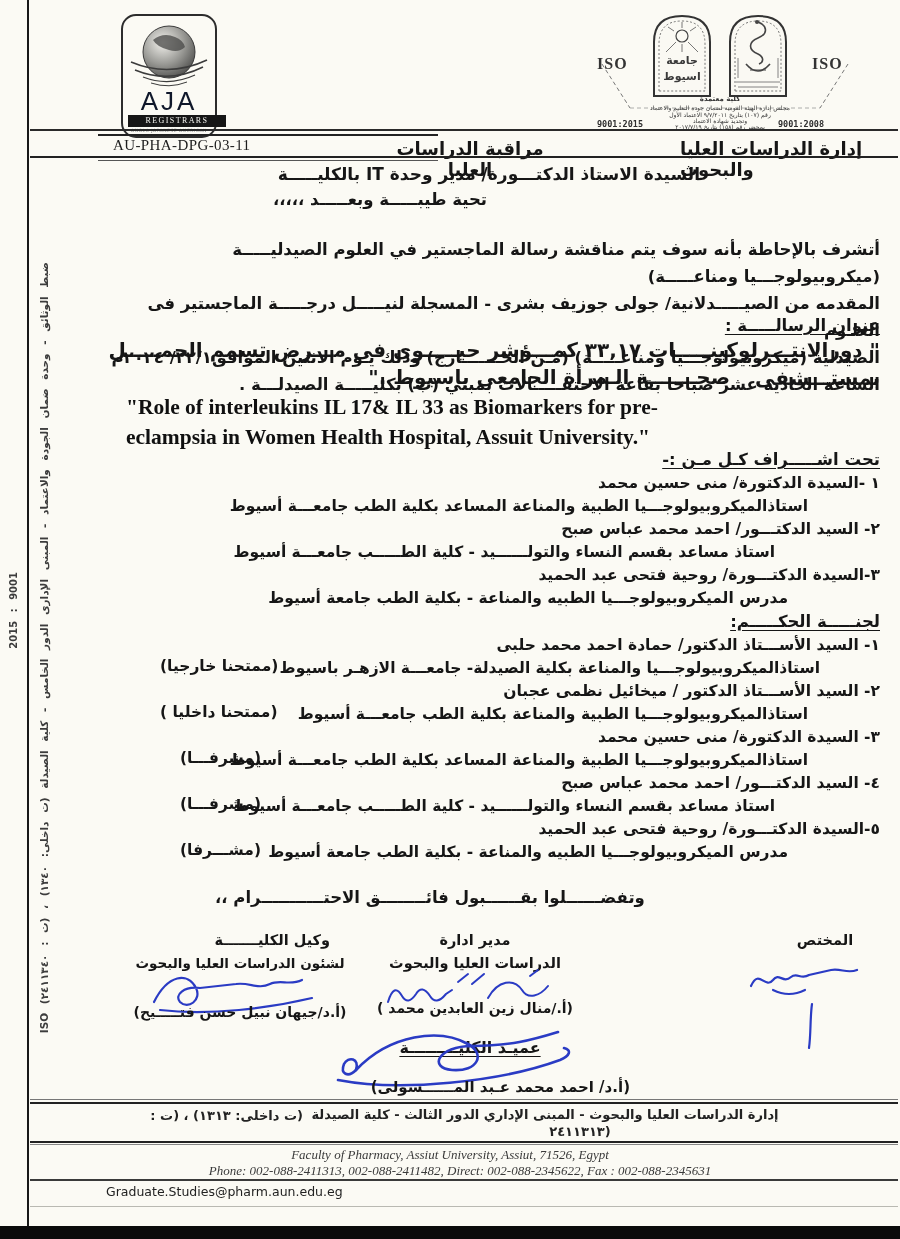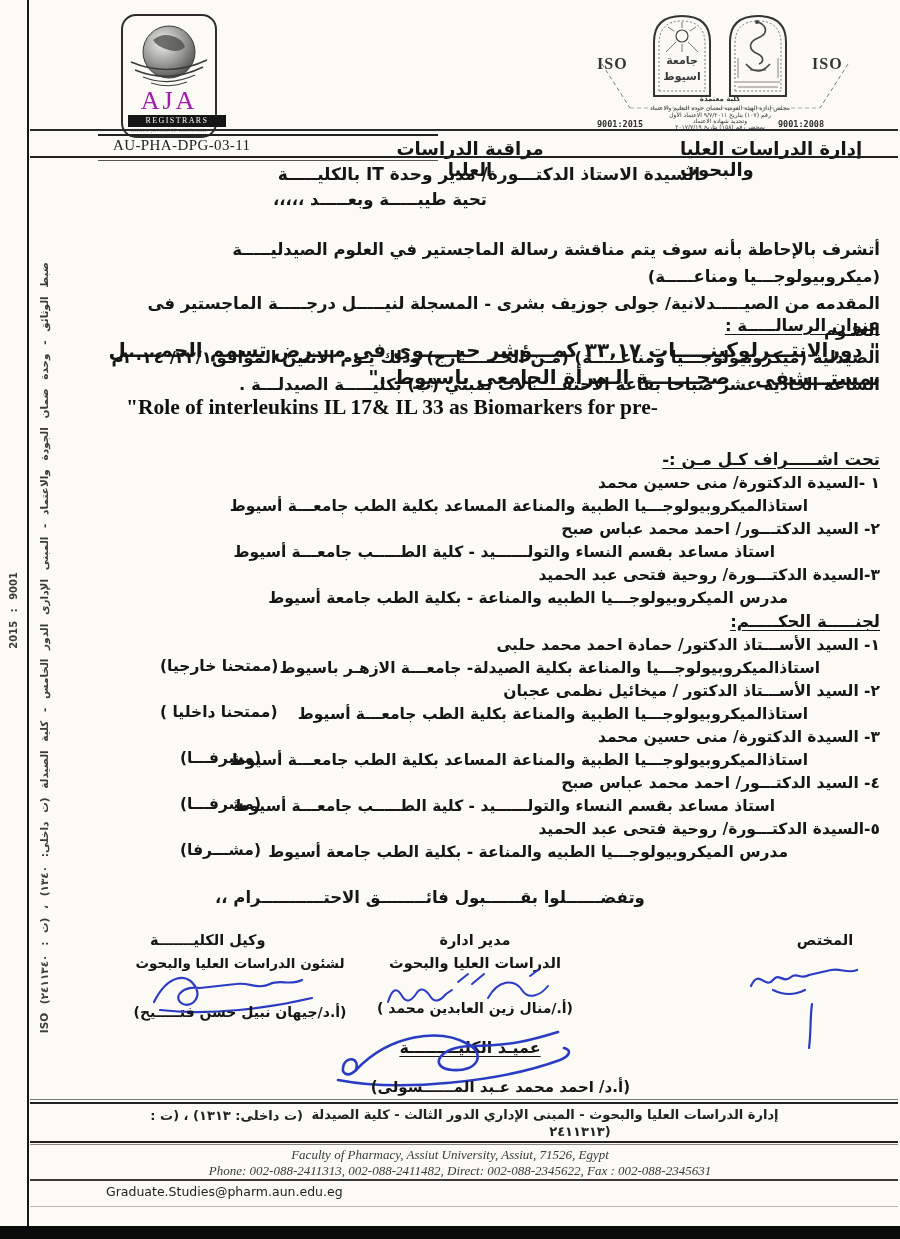--- a/index.html
+++ b/index.html
@@ -10,21 +10,21 @@
   .rule{position:absolute;background:#222;}
   .right{text-align:right;}
   .underline{text-decoration:underline;text-underline-offset:3px;}
   
   .au-code{font-family:"Liberation Serif",serif;font-size:15px;letter-spacing:.4px;color:#1d1d1d;}
   .hdr-ar{font-size:18px;}
   
   .aja{position:absolute;left:121px;top:14px;width:92px;height:120px;border:2.5px solid #2c2c2c;
        border-radius:15px;background:#fbfaf4;}
   .aja-text{position:absolute;left:0;top:70px;width:100%;text-align:center;
-       font-family:Liberation Serif, serif;font-size:26px;letter-spacing:3px;color:#a21caf;}
+       font-family:Liberation Sans, sans-serif;font-size:26px;letter-spacing:3px;color:#0f172a;}
   .aja-banner{position:absolute;left:5px;top:99px;width:98px;height:12px;background:#161616;color:#f5f5f0;
        font-family:"Liberation Serif",serif;font-size:8px;letter-spacing:1.4px;text-align:center;line-height:12px;}
   .aja-sub2{position:absolute;left:0;top:112px;width:100%;text-align:center;font-size:4.5px;color:#888;letter-spacing:.5px;}
   
   .iso-label{font-family:Liberation Serif, serif;font-size:16px;font-weight:bold;color:#333;letter-spacing:1px;}
   .stamp-tiny{direction:rtl;font-size:6px;color:#333;text-align:center;white-space:nowrap;}
   .iso-num{font-family:"DejaVu Sans Mono",monospace;font-size:8.5px;font-weight:bold;color:#2e2e2e;}
   
   .body-line{font-size:16.5px;line-height:27px;}
   .lbl{font-size:16.5px;}
@@ -134,20 +134,21 @@
     <div class="body-line right">المقدمه من الصيـــــدلانية/ جولى جوزيف بشرى  - المسجلة لنيـــــل درجـــــة الماجستير فى العلـوم</div>
     <div class="body-line right">الصيدلية (ميكروبيولوجـــيا ومناعـــــة) (مـن الخـــــــارج) وذلك يـوم الاثنين الموافق٢٢/١/ ٢٠٢٤م</div>
     <div class="body-line right">الساعة الحادية عشر صباحا بقاعة الاحتفـــــالات بمبني (ب) بكليـــــة  الصيدلـــة .</div>
   </div>
 
   <div class="abs ar lbl underline" style="left:680px;top:316px;width:200px;text-align:right;">عنوان الرسالـــــة :</div>
   <div class="abs ar title-ar right" style="left:100px;top:336px;width:780px;">" دورالانتـــرلوكينـــــات ٣٣,١٧ كمـــؤشر حيـــــوى فى مـــرض تسمم  الحمـــــل  بمستـــشفى</div>
   <div class="abs ar title-ar right" style="left:100px;top:363px;width:630px;">صحـــــــة الـمرأة الجامعى باسيوط ."</div>
   <div class="abs title-en" style="left:126px;top:392px;width:680px;">
     <div>"Role  of  interleukins IL 17&amp; IL 33 as  Biomarkers for pre-</div>
+    <div>eclampsia  in Women Health Hospital, Assuit University."</div>
   </div>
 
   <div class="abs ar lbl underline" style="left:630px;top:450px;width:250px;text-align:right;">تحت اشـــــراف كـل مـن :-</div>
   <div class="abs ar" style="left:100px;top:472px;width:780px;">
     <div class="entry-name right">١ -السيدة الدكتورة/ منى حسين محمد</div>
     <div class="entry-aff right" style="padding-right:72px;">استاذالميكروبيولوجـــيا الطبية والمناعة المساعد  بكلية الطب جامعـــة أسيوط</div>
     <div class="entry-name right">٢- السيد الدكتـــور/ احمد محمد عباس صبح</div>
     <div class="entry-aff right" style="padding-right:105px;">استاذ مساعد بقسم النساء والتولــــــيد  - كلية الطـــــب جامعـــة أسيوط</div>
     <div class="entry-name right">٣-السيدة الدكتـــورة/ روحية فتحى عبد الحميد</div>
     <div class="entry-aff right" style="padding-right:92px;">مدرس الميكروبيولوجـــيا الطبيه والمناعة -  بكلية الطب جامعة أسيوط</div>
@@ -200,21 +201,21 @@
   <svg class="abs" style="left:380px;top:968px;" width="190" height="46" viewBox="0 0 190 46">
     <g fill="none" stroke="#2a3bc4" stroke-width="2" stroke-linecap="round">
       <path d="M8 34 Q14 14 22 28 Q28 38 36 26 Q42 16 50 28 Q56 38 66 26 L72 22"></path>
       <path d="M78 14 L88 6 M92 16 L104 6"></path>
       <path d="M108 30 C118 12 134 10 142 22 C148 32 160 28 168 18"></path>
       <path d="M150 8 L158 2"></path>
     </g>
   </svg>
   <div class="abs ar sig-name" style="left:350px;top:1000px;width:250px;text-align:center;">(أ./منال زين العابدين محمد )</div>
 
-  <div class="abs ar sig-title" style="left:150px;top:932px;width:180px;text-align:left;">وكيل الكليـــــــة</div>
+  <div class="abs ar sig-title" style="left:150px;top:932px;width:180px;text-align:right;">وكيل الكليـــــــة</div>
   <div class="abs ar sig-title" style="left:125px;top:955px;width:230px;text-align:center;font-size:13.5px;">لشئون الدراسات العليا والبحوث</div>
   <svg class="abs" style="left:140px;top:962px;" width="195" height="55" viewBox="0 0 195 55">
     <g fill="none" stroke="#2a3bc4" stroke-width="2.2" stroke-linecap="round">
       <path d="M14 40 C28 12 48 10 56 26 C62 38 48 48 40 40 C34 33 44 24 60 26 L96 22 C110 20 118 28 130 22 C140 17 150 24 162 18"></path>
       <path d="M20 48 C70 54 130 46 172 36"></path>
     </g>
   </svg>
   <div class="abs ar sig-name" style="left:120px;top:1004px;width:240px;text-align:center;">(أ.د/جيهان نبيل حسن فتـــــيح)</div>
 
   <div class="abs ar underline" style="left:360px;top:1038px;width:220px;text-align:center;font-size:16px;">عميـد الكليـــــــــة</div>

